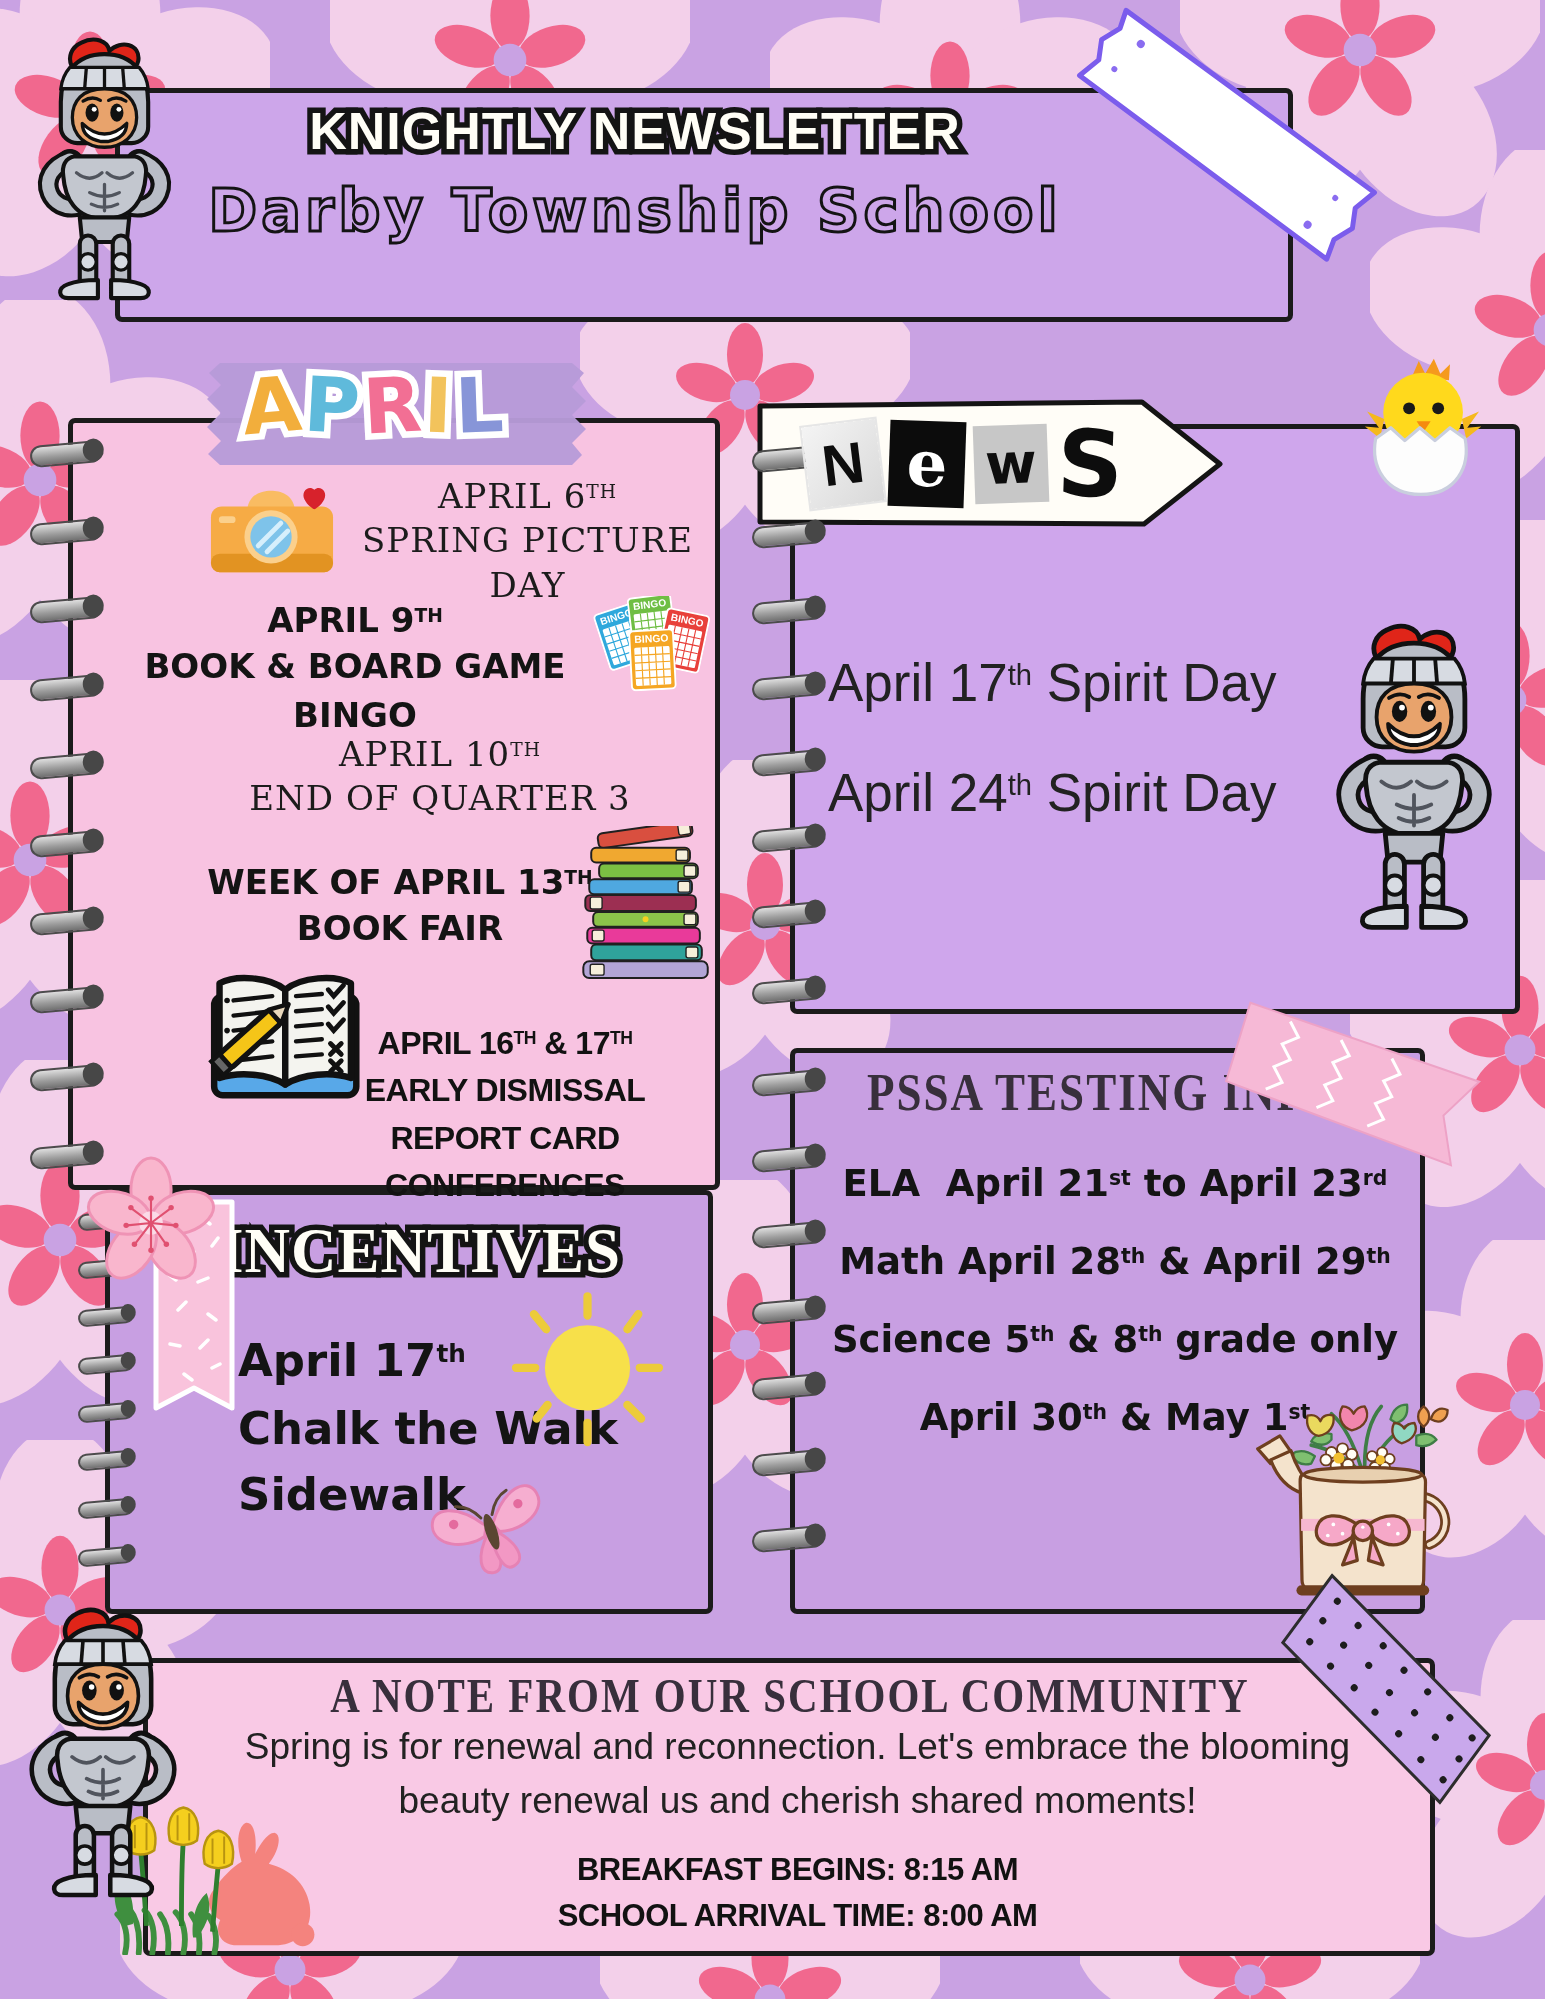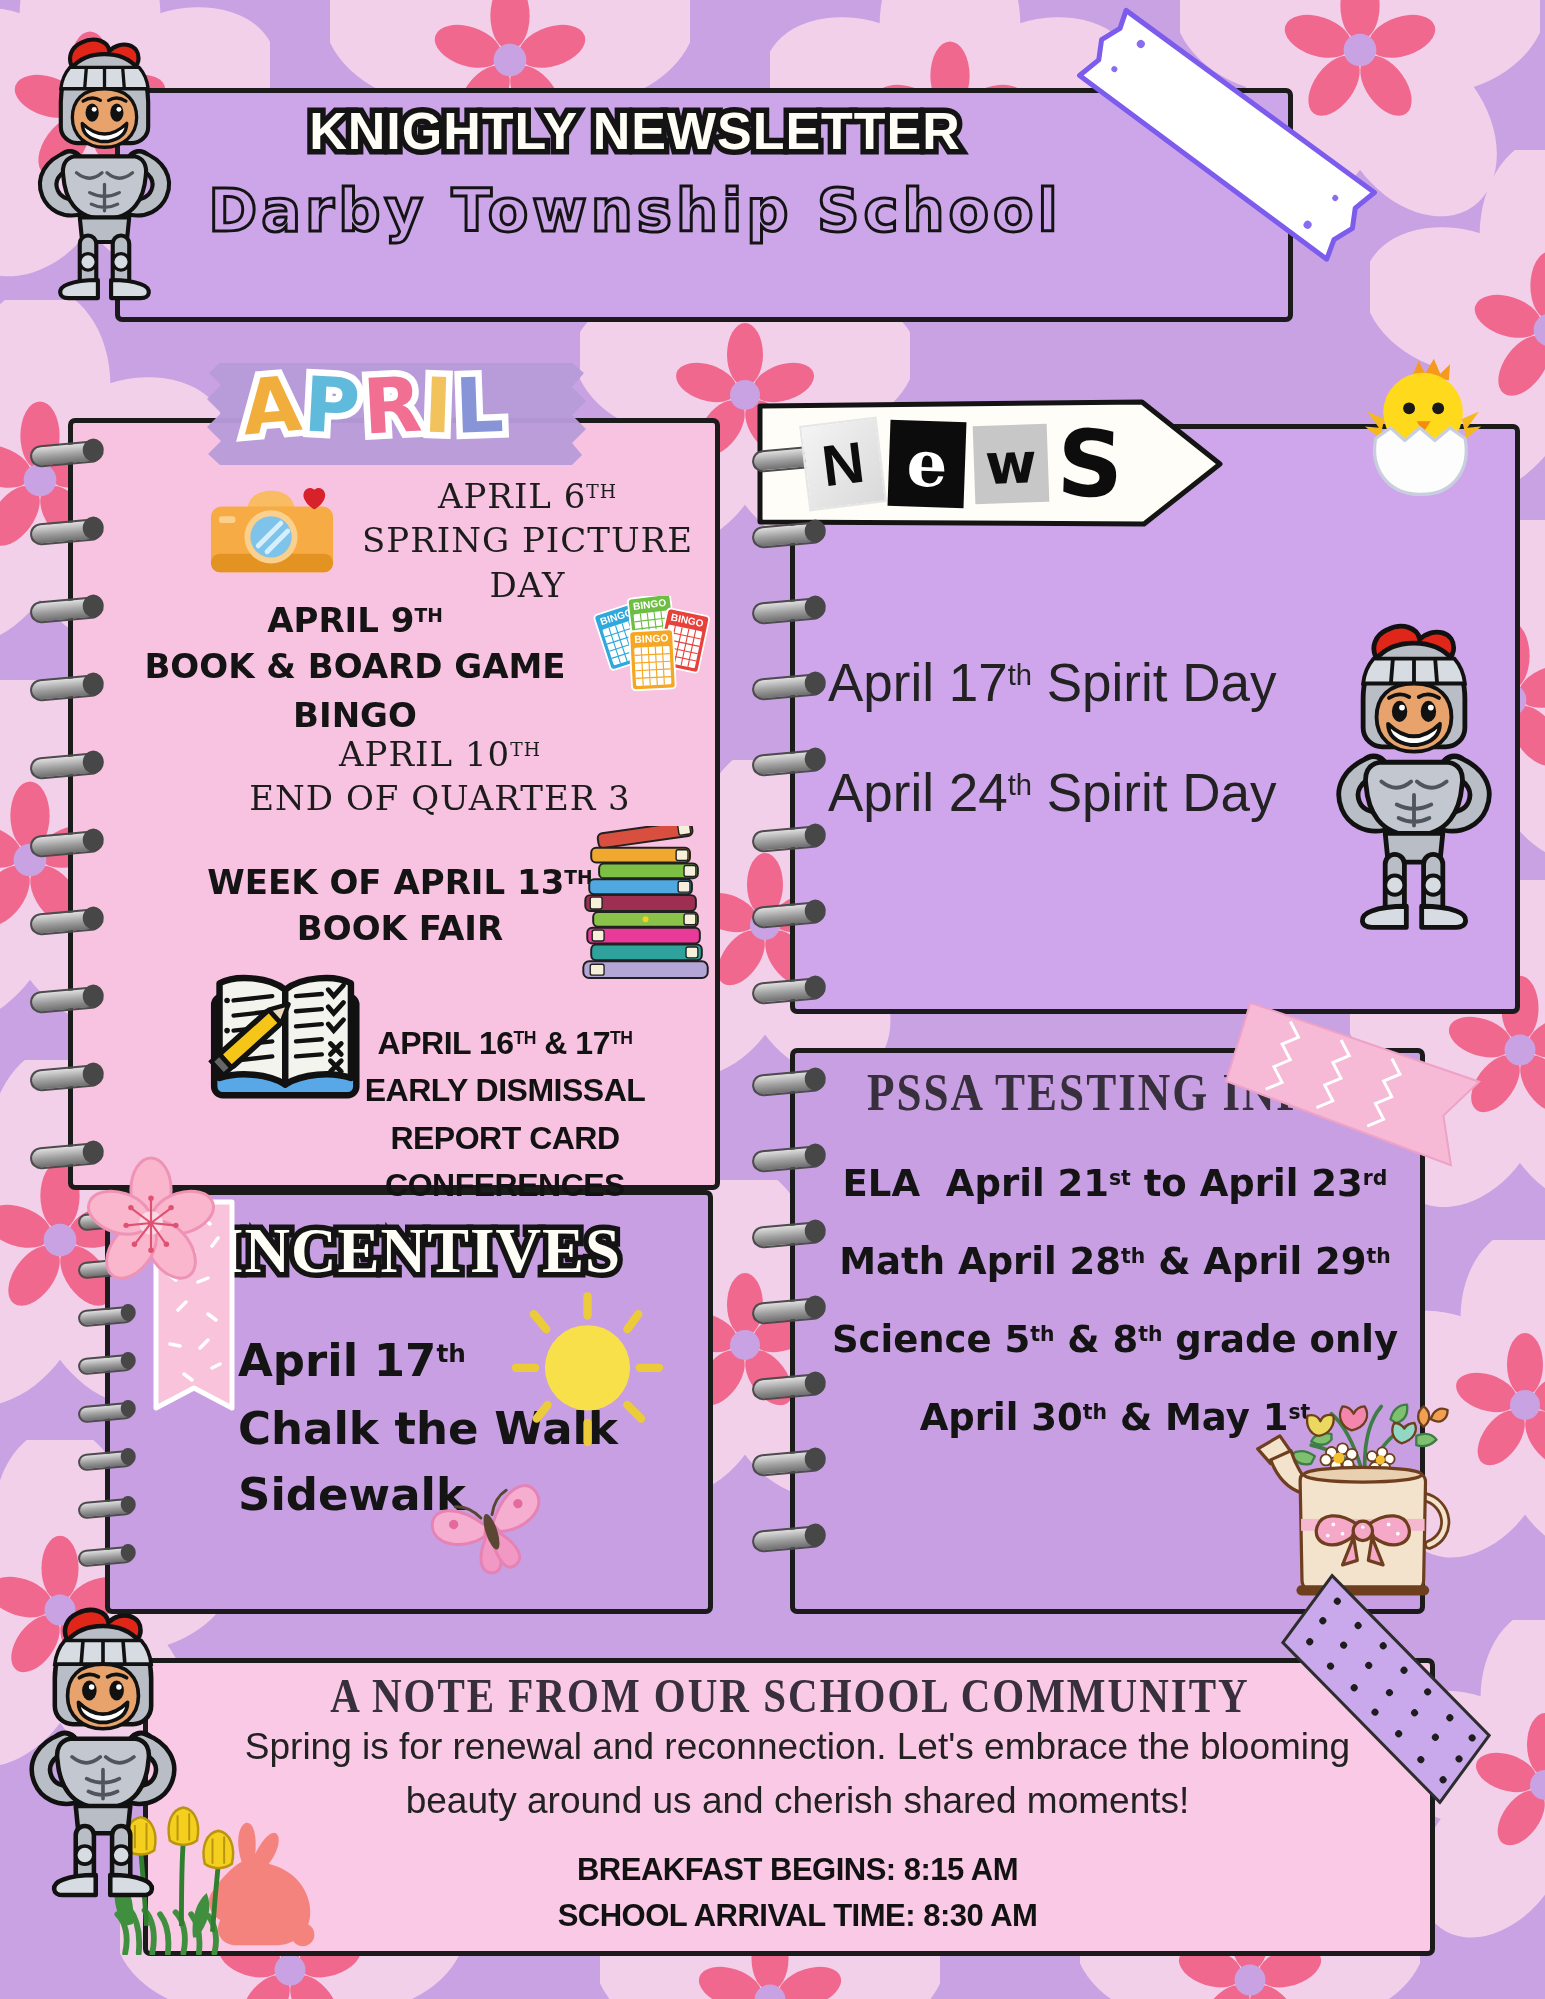--- a/index.html
+++ b/index.html
@@ -553,23 +553,23 @@
         <circle cx="76" cy="216" r="3.5"></circle>
     </g>
   </svg>
 
   <div class="panel" style="left:143px;top:1658px;width:1292px;height:298px;background:#f9c9e5"></div>
 
   <div class="txt" style="left:200px;top:1668px;width:1180px">
     <span class="f-fancy squash" style="font-size:41px">A NOTE FROM OUR SCHOOL COMMUNITY</span>
   </div>
   <div class="txt f-thin" style="left:180px;top:1726px;width:1235px;font-size:37px">Spring is for renewal and reconnection. Let's embrace the blooming</div>
-  <div class="txt f-thin" style="left:180px;top:1780px;width:1235px;font-size:37px">beauty around us and cherish shared moments!</div>
+  <div class="txt f-thin" style="left:180px;top:1780px;width:1235px;font-size:37px">beauty renewal us and cherish shared moments!</div>
   <div class="txt f-cond" style="left:180px;top:1852px;width:1235px;font-size:31px">BREAKFAST BEGINS: 8:15 AM</div>
-  <div class="txt f-cond" style="left:180px;top:1898px;width:1235px;font-size:31px">SCHOOL ARRIVAL TIME: 8:30 AM</div>
+  <div class="txt f-cond" style="left:180px;top:1898px;width:1235px;font-size:31px">SCHOOL ARRIVAL TIME: 8:00 AM</div>
 
   <svg class="icon" style="left:95px;top:1790px;z-index:8" width="235" height="165" viewBox="0 0 240 170">
       <use href="#garden"></use>
     </svg>
   <svg class="knight" style="left:12px;top:1606px" width="182" height="300" viewBox="0 0 200 330">
       <use href="#knight"></use>
     </svg>
 
 </div>
 

